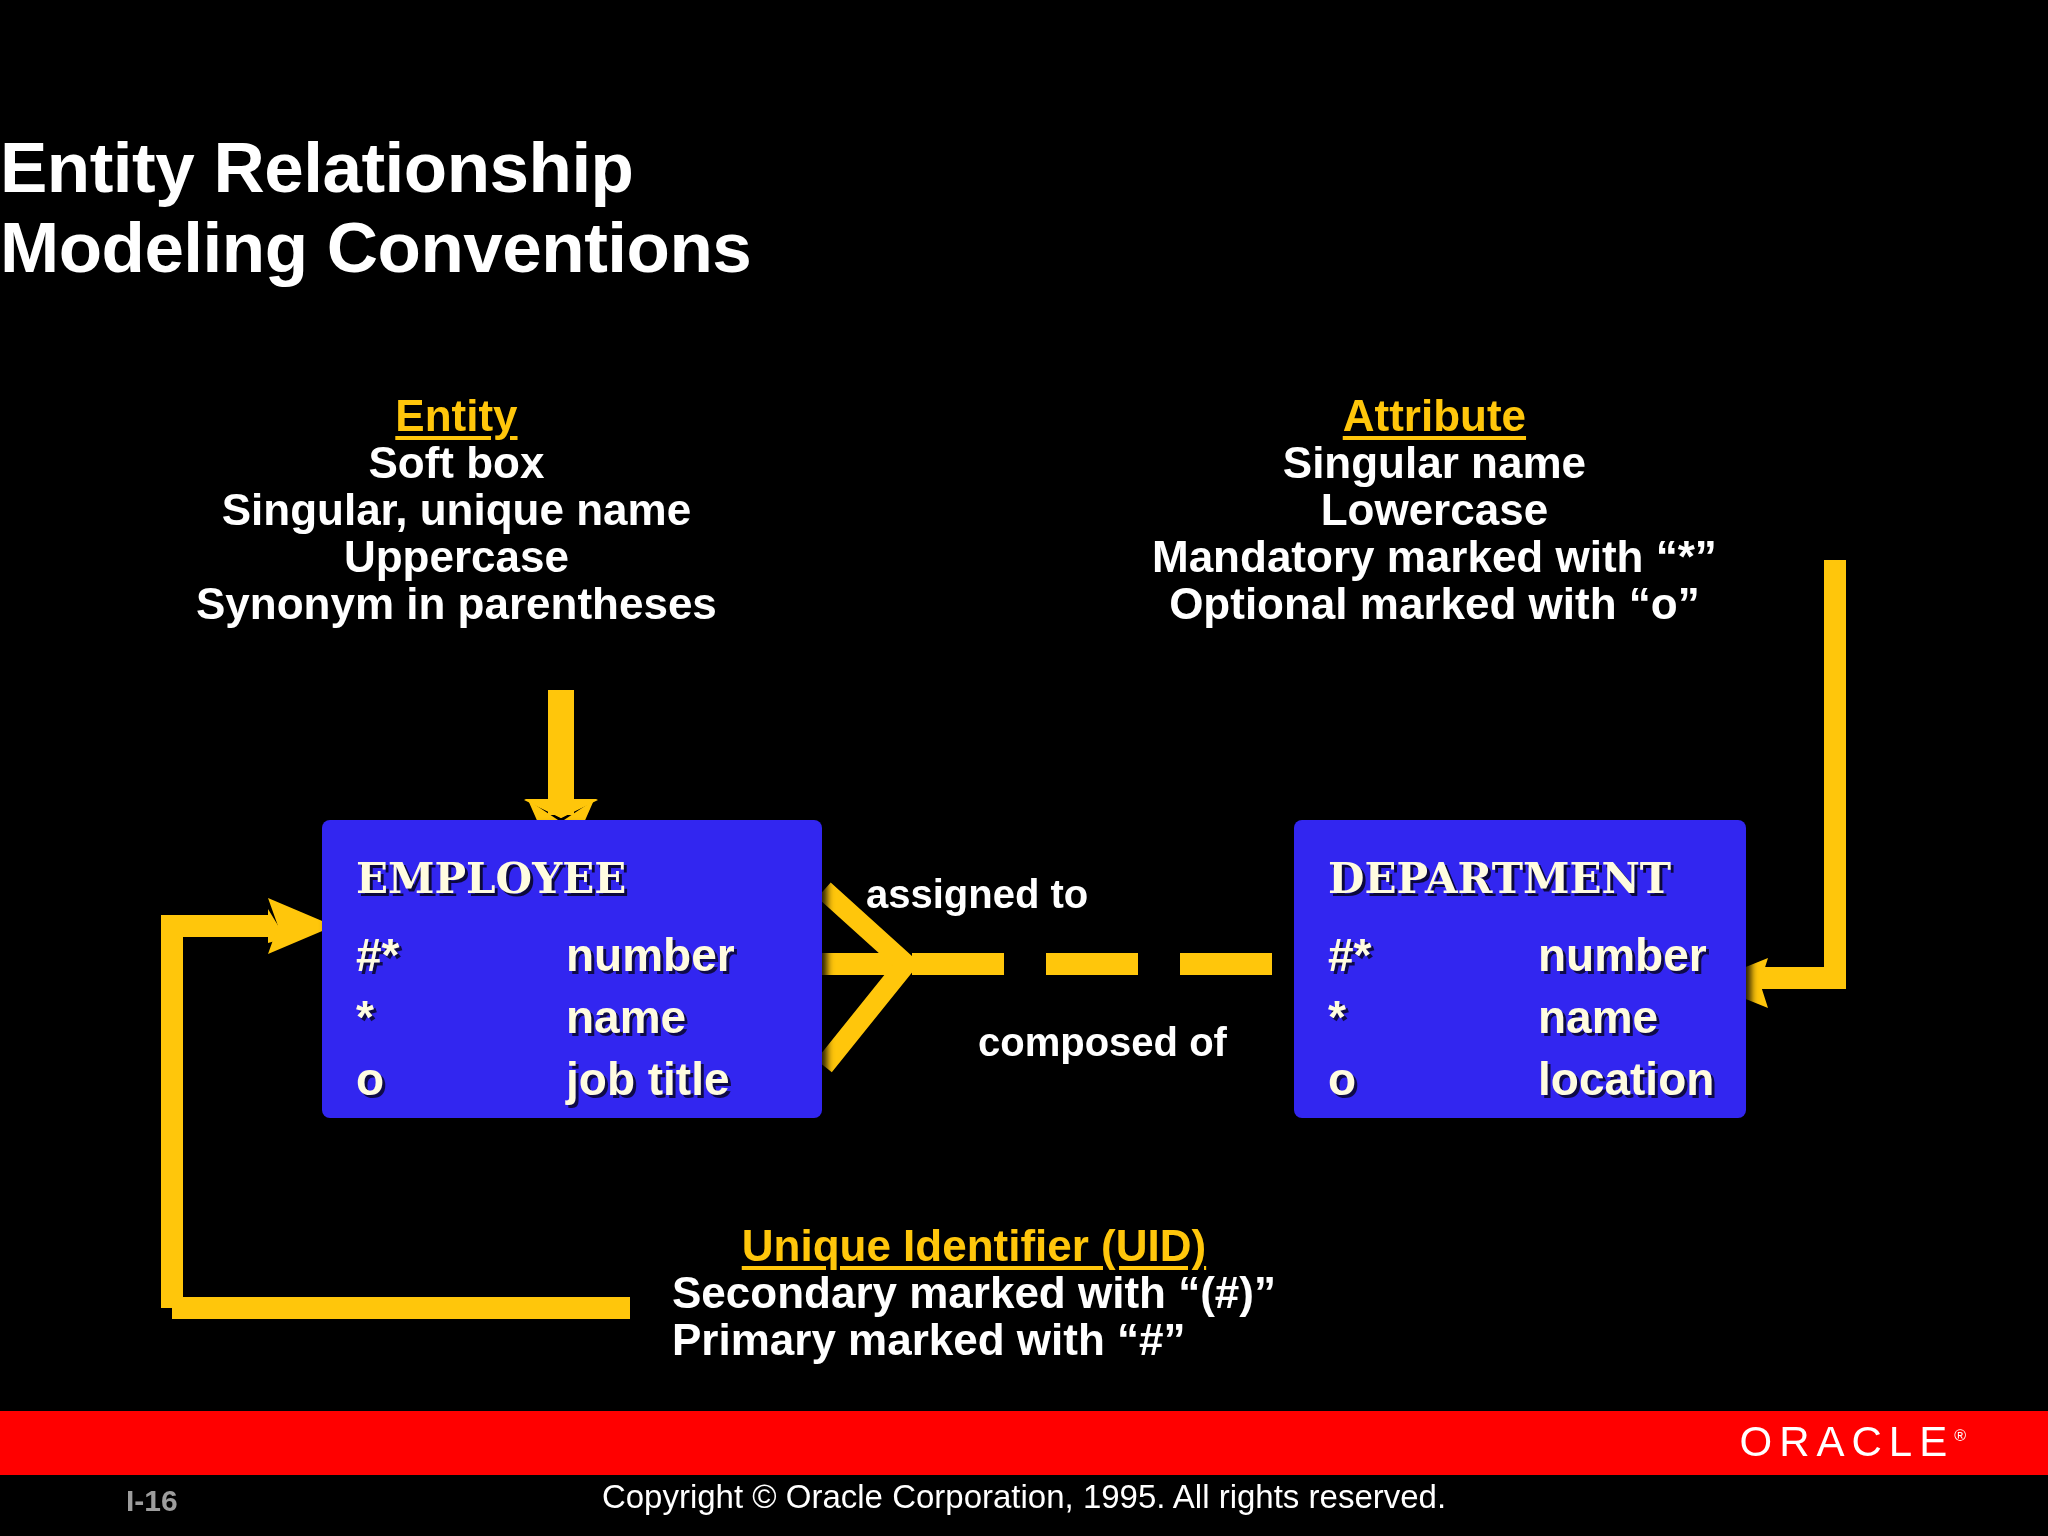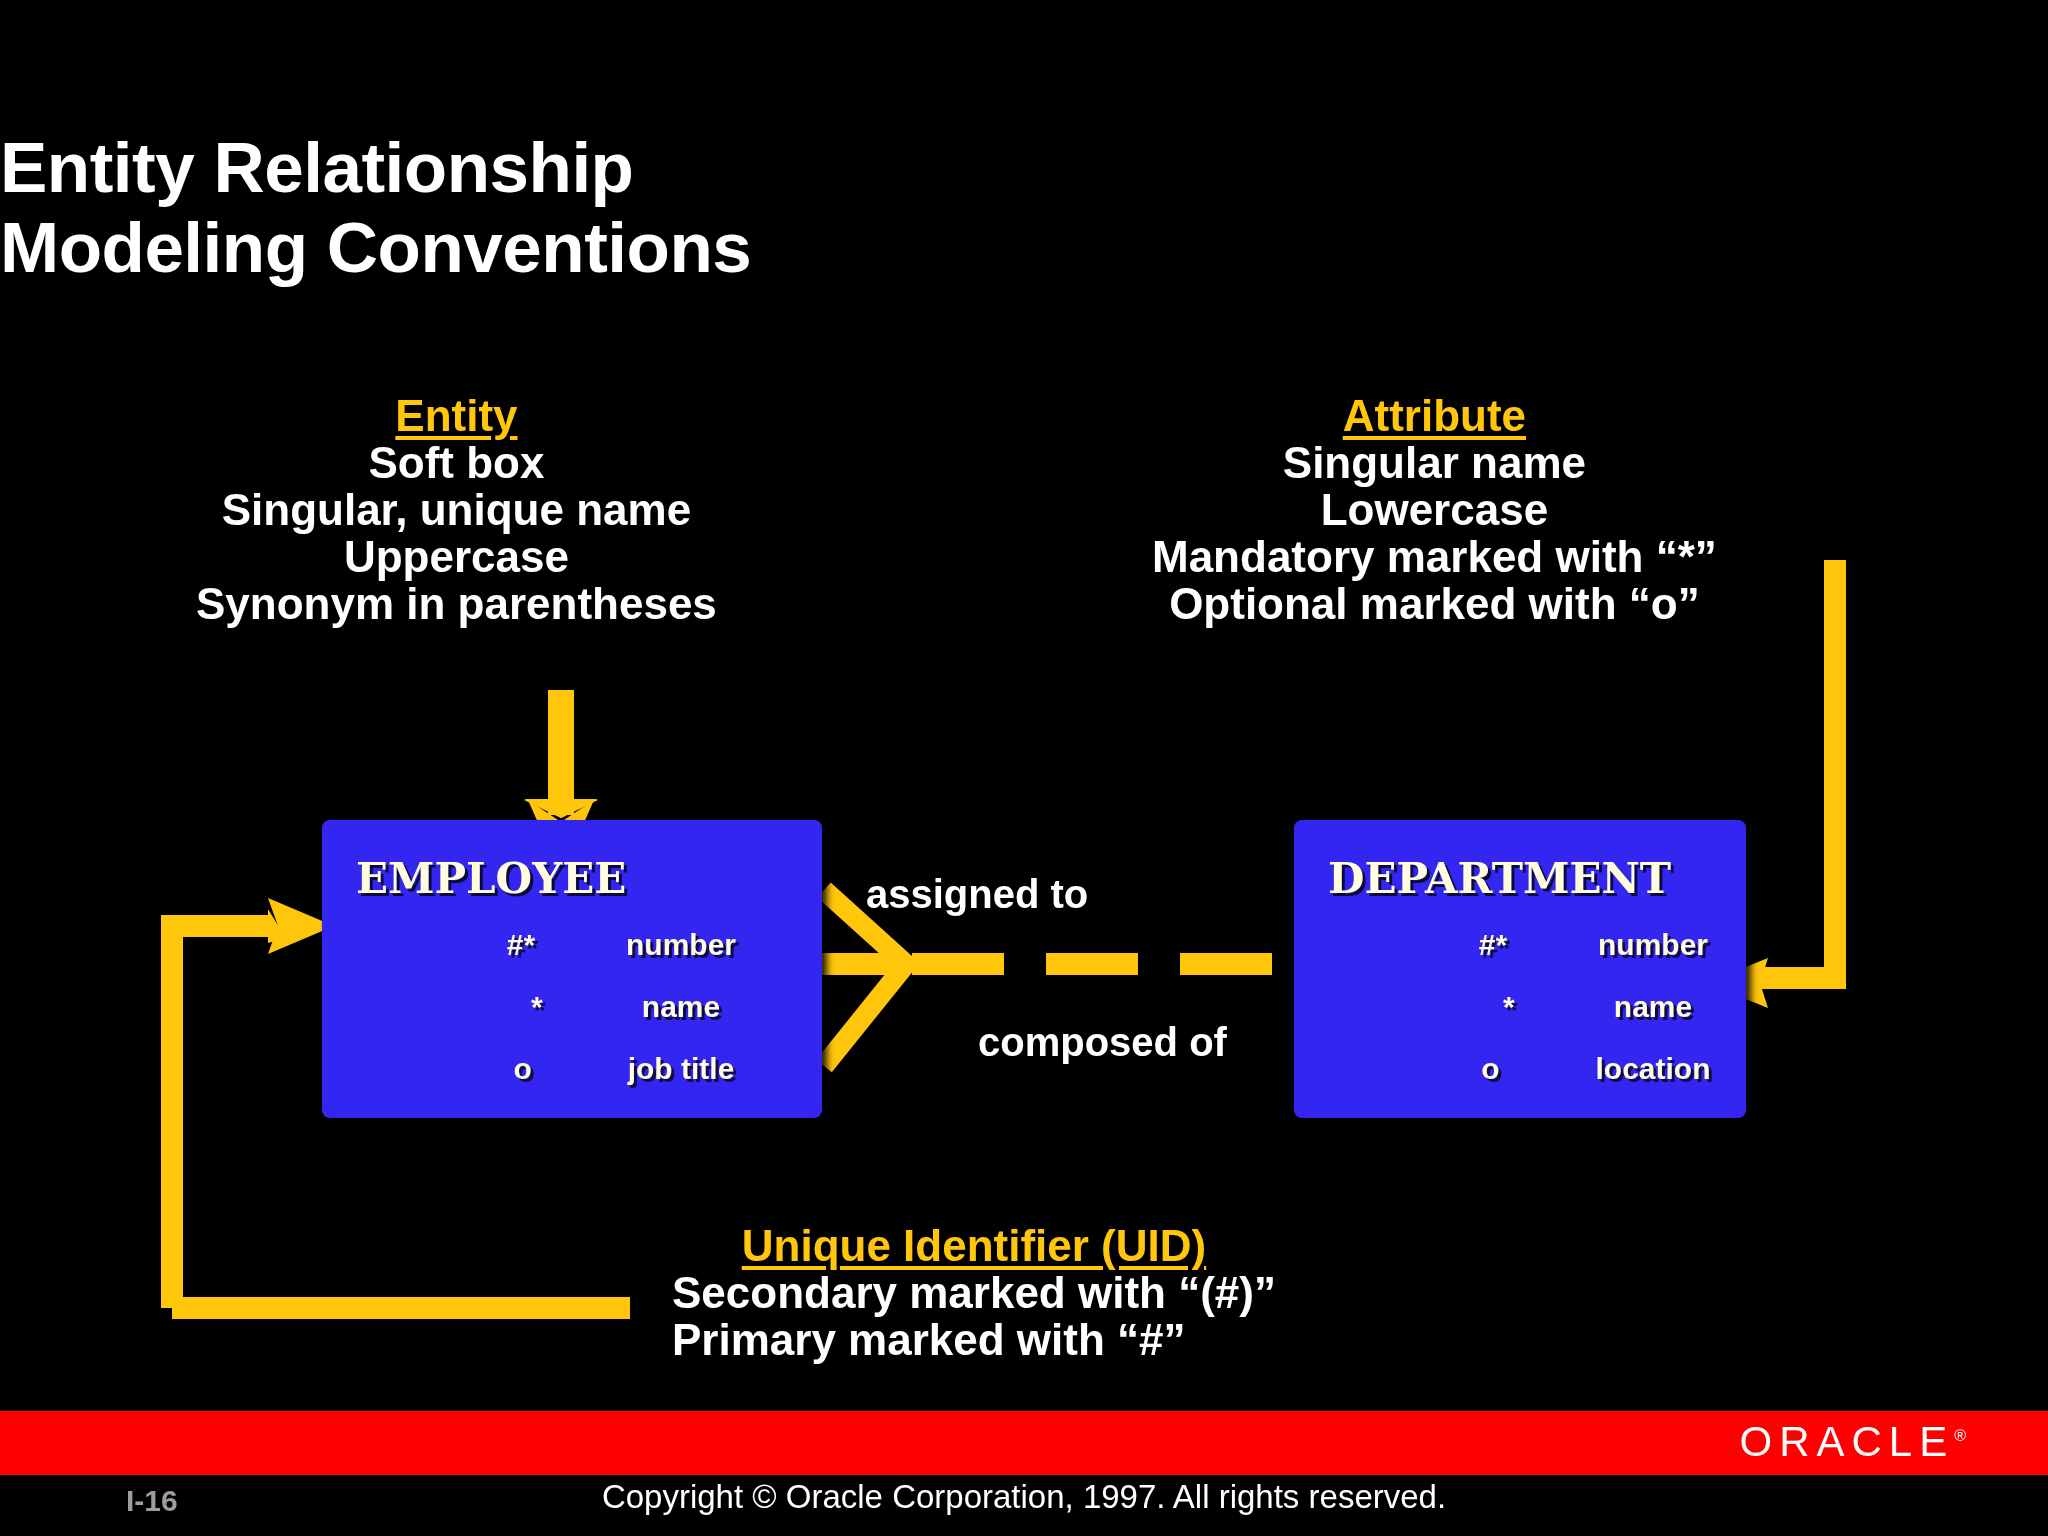--- a/index.html
+++ b/index.html
@@ -96,25 +96,24 @@
     letter-spacing: 0px;
     text-shadow: 3px 3px 0 rgba(0,0,0,0.75);
     white-space: nowrap;
   }
   .attr-row {
     position: absolute;
     left: 34px;
     width: 440px;
     font-family: "Liberation Sans", sans-serif;
     font-weight: bold;
-    font-size: 30px;
+    font-size: 46px;
     color: #FFFCE0;
     text-shadow: 3px 3px 0 rgba(0,0,0,0.7);
     white-space: nowrap;
-    text-align: center;
   }
   .attr-row .mark {
     display: inline-block;
     width: 210px;
   }
   .attr-r0 { top: 108px; }
   .attr-r1 { top: 170px; }
   .attr-r2 { top: 232px; }
 
   
@@ -269,15 +268,15 @@
 
   <div id="uid-block">
     <span class="hd">Unique Identifier (UID)</span>
     <span class="li">Secondary marked with “(#)”</span>
     <span class="li">Primary marked with “#”</span>
   </div>
 
   <div id="red-band"></div>
   <div id="oracle-logo"><span>ORACLE</span><span class="reg">®</span></div>
   <div id="page-num">I-16</div>
-  <div id="copyright">Copyright © Oracle Corporation, 1997. All rights reserved.</div>
+  <div id="copyright">Copyright © Oracle Corporation, 1995. All rights reserved.</div>
 
 </div>
 
 </body></html>

